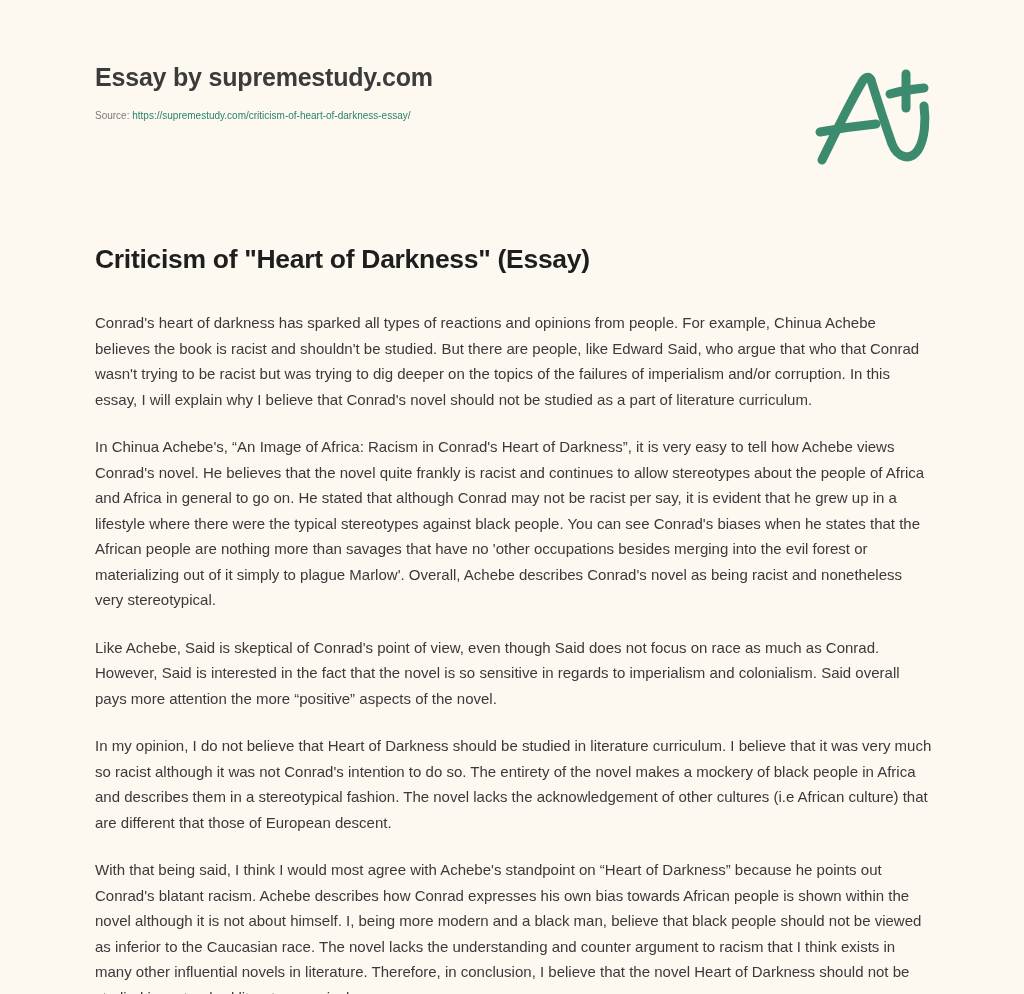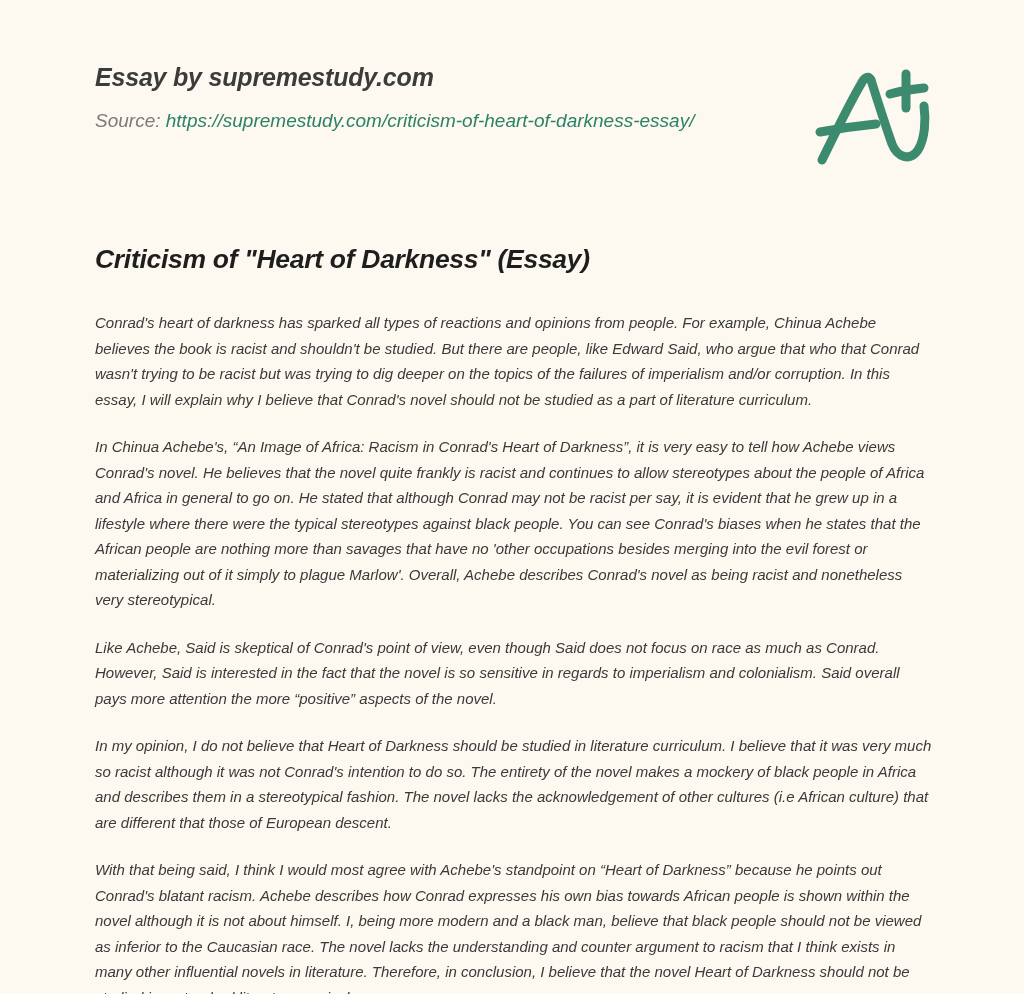--- a/index.html
+++ b/index.html
@@ -14,21 +14,20 @@
     color: #2f2f2f;
     overflow: hidden;
     position: relative;
   }
 
   .page {
     position: relative;
     width: 976px;
     height: 994px;
     box-sizing: border-box;
-    font-style: italic;
   }
 
   
   .header {
     position: absolute;
     top: 0;
     left: 0;
     right: 0;
     height: 200px;
   }
@@ -45,21 +44,21 @@
     font-weight: bold;
     color: #3b3b3b;
     letter-spacing: -0.2px;
     line-height: 1.2;
     margin: 0;
     white-space: nowrap;
   }
 
   .source-line {
     margin-top: 17px;
-    font-size: 19px;
+    font-size: 10px;
     color: #7b7b7b;
     white-space: nowrap;
     line-height: 1.3;
   }
 
   .source-label {
     color: #7b7b7b;
   }
 
   .source-url {

